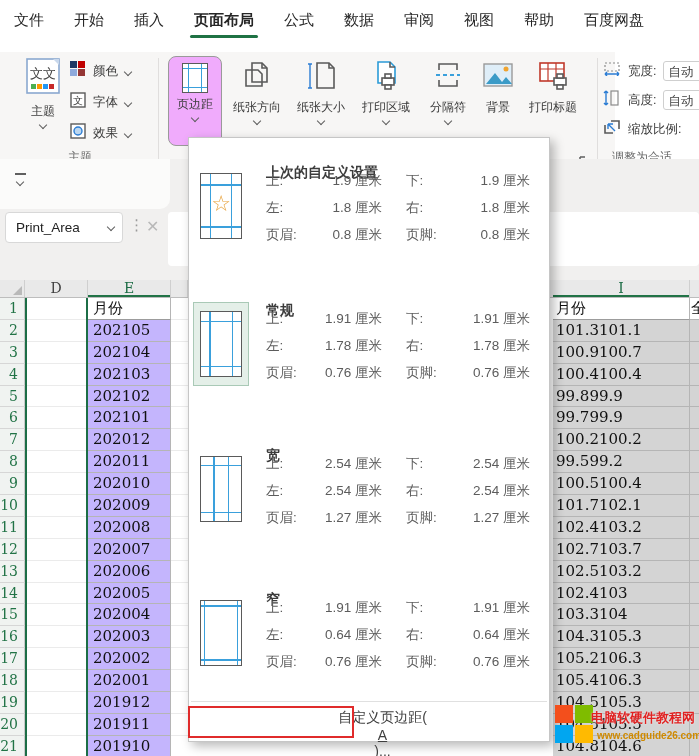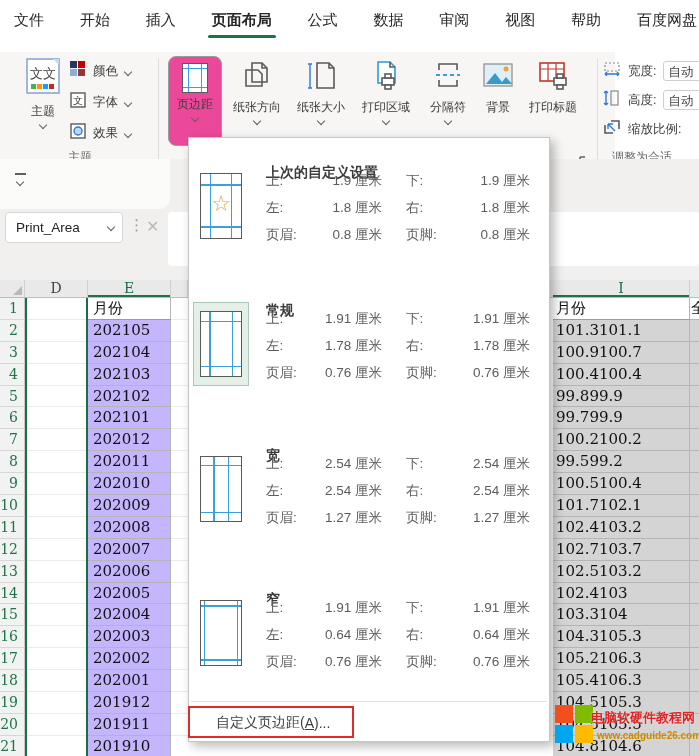--- a/index.html
+++ b/index.html
@@ -1,34 +1,34 @@
 <!DOCTYPE html>
 <html><head>
 <meta charset="utf-8">
 <style>
   * { margin:0; padding:0; box-sizing:border-box; }
   html,body { background:#fff; }
   body { font-family:"Liberation Sans",sans-serif; }
   #app { position:relative; width:699px; height:756px; overflow:hidden; background:#fff; }
 
   
-  .tabbar { position:absolute; left:0; top:0; width:699px; height:40px; background:#ffffff; display:flex; align-items:center; padding-left:12px; gap:26px;justify-content:space-between; }
+  .tabbar { position:absolute; left:0; top:0; width:699px; height:40px; background:#ffffff; display:flex; align-items:center; padding-left:12px; gap:26px; }
   .tab { font-size:15px; color:#262626; position:relative; padding:6px 2px; cursor:default; white-space:nowrap; }
   .tab[data-active="true"] { font-weight:bold; }
   .tab[data-active="true"]::after { content:""; position:absolute; left:-2px; right:-2px; bottom:-2px; height:3px; background:#1f7244; border-radius:2px; }
 
   
   .ribbon { position:absolute; left:0; top:52px; width:615px; height:118px; background:#f7f6f5; border-bottom:1px solid #dcdcdc; }
   .vdiv { position:absolute; top:6px; height:108px; width:1px; background:#e0dedd; }
   .grouplabel { position:absolute; top:97px; font-size:12px; color:#6a6a6a; text-align:center; white-space:nowrap; }
 
   .bigbtn { position:absolute; top:4px; display:flex; flex-direction:column; align-items:center; }
   .bigbtn .blabel { font-size:12px; color:#3b3b3b; margin-top:3px; white-space:nowrap; }
   .chev { display:inline-block; width:6px; height:6px; border-right:1.4px solid #5f5f5f; border-bottom:1.4px solid #5f5f5f; transform:rotate(45deg); margin-top:2px; }
-  .pressed { border:1px solid #9a9a9a; background:#ec4899; border-radius:8px; }
+  .pressed { border:1px solid #9a9a9a; background:#f0abfc; border-radius:8px; }
 
   .smallrow { position:absolute; display:flex; align-items:center; gap:7px; height:22px; }
   .smallrow .slabel { font-size:12.5px; color:#3b3b3b; white-space:nowrap; }
 
   .ddbox { height:20px; border:1px solid #cfcfcf; border-radius:3px; background:#fff; font-size:12.5px; color:#444; padding:2px 4px; overflow:hidden; white-space:nowrap; }
 
   
   .mpage { position:relative; background:#fff; border:1.5px solid #5a5a5a; }
   .mline { position:absolute; background:#3aa0dc; }
   .mline.l { top:0; bottom:0; width:1.5px; left:var(--vx); }
@@ -85,21 +85,21 @@
   .prow { position:absolute; left:77px; width:270px; height:22px; display:flex; font-size:13.5px; color:#5c5c5c; }
   .prow .l1 { width:56px; }
   .prow .v1 { width:60px; text-align:right; }
   .prow .l2 { width:60px; margin-left:24px; }
   .prow .v2 { width:64px; text-align:right; }
   .prow.r1 { top:24px; } .prow.r2 { top:51px; } .prow.r3 { top:78px; }
   .iconwrap { position:absolute; left:4px; top:16px; width:56px; height:84px; display:flex; align-items:center; justify-content:center; border:1px solid transparent; }
   .iconwrap[data-selected="true"] { background:#e4efe8; border:1px solid #a9c9b6; }
   .menu .mpage { width:42px; height:66px; }
   .menusep { position:absolute; left:2px; top:563px; width:356px; height:1px; background:#e0e0e0; }
-  .customitem { position:absolute; left:0; top:571px; width:360px; height:28px; display:flex; align-items:center; padding-left:27px; font-size:14px; color:#3f3f3f; }
+  .customitem { position:absolute; left:0; top:571px; width:360px; height:28px; display:flex; align-items:center; padding-left:27px; font-size:14px; color:#3f3f3f;flex-direction:column; }
   .customitem u { text-decoration:underline; }
   .redbox { position:absolute; left:-1px; top:568px; width:166px; height:32px; border:2px solid #e02b2b; z-index:12; pointer-events:none; }
 
   
   .wm { position:absolute; left:555px; top:703px; z-index:20; }
   .winlogo { position:absolute; left:0; top:2px; width:38px; height:38px; }
   .winlogo i { position:absolute; width:18px; height:18px; }
   .winlogo .q1 { left:0; top:0; background:#f34f1c; }
   .winlogo .q2 { left:20px; top:0; background:#7fbc00; }
   .winlogo .q3 { left:0; top:20px; background:#01a6f0; }

